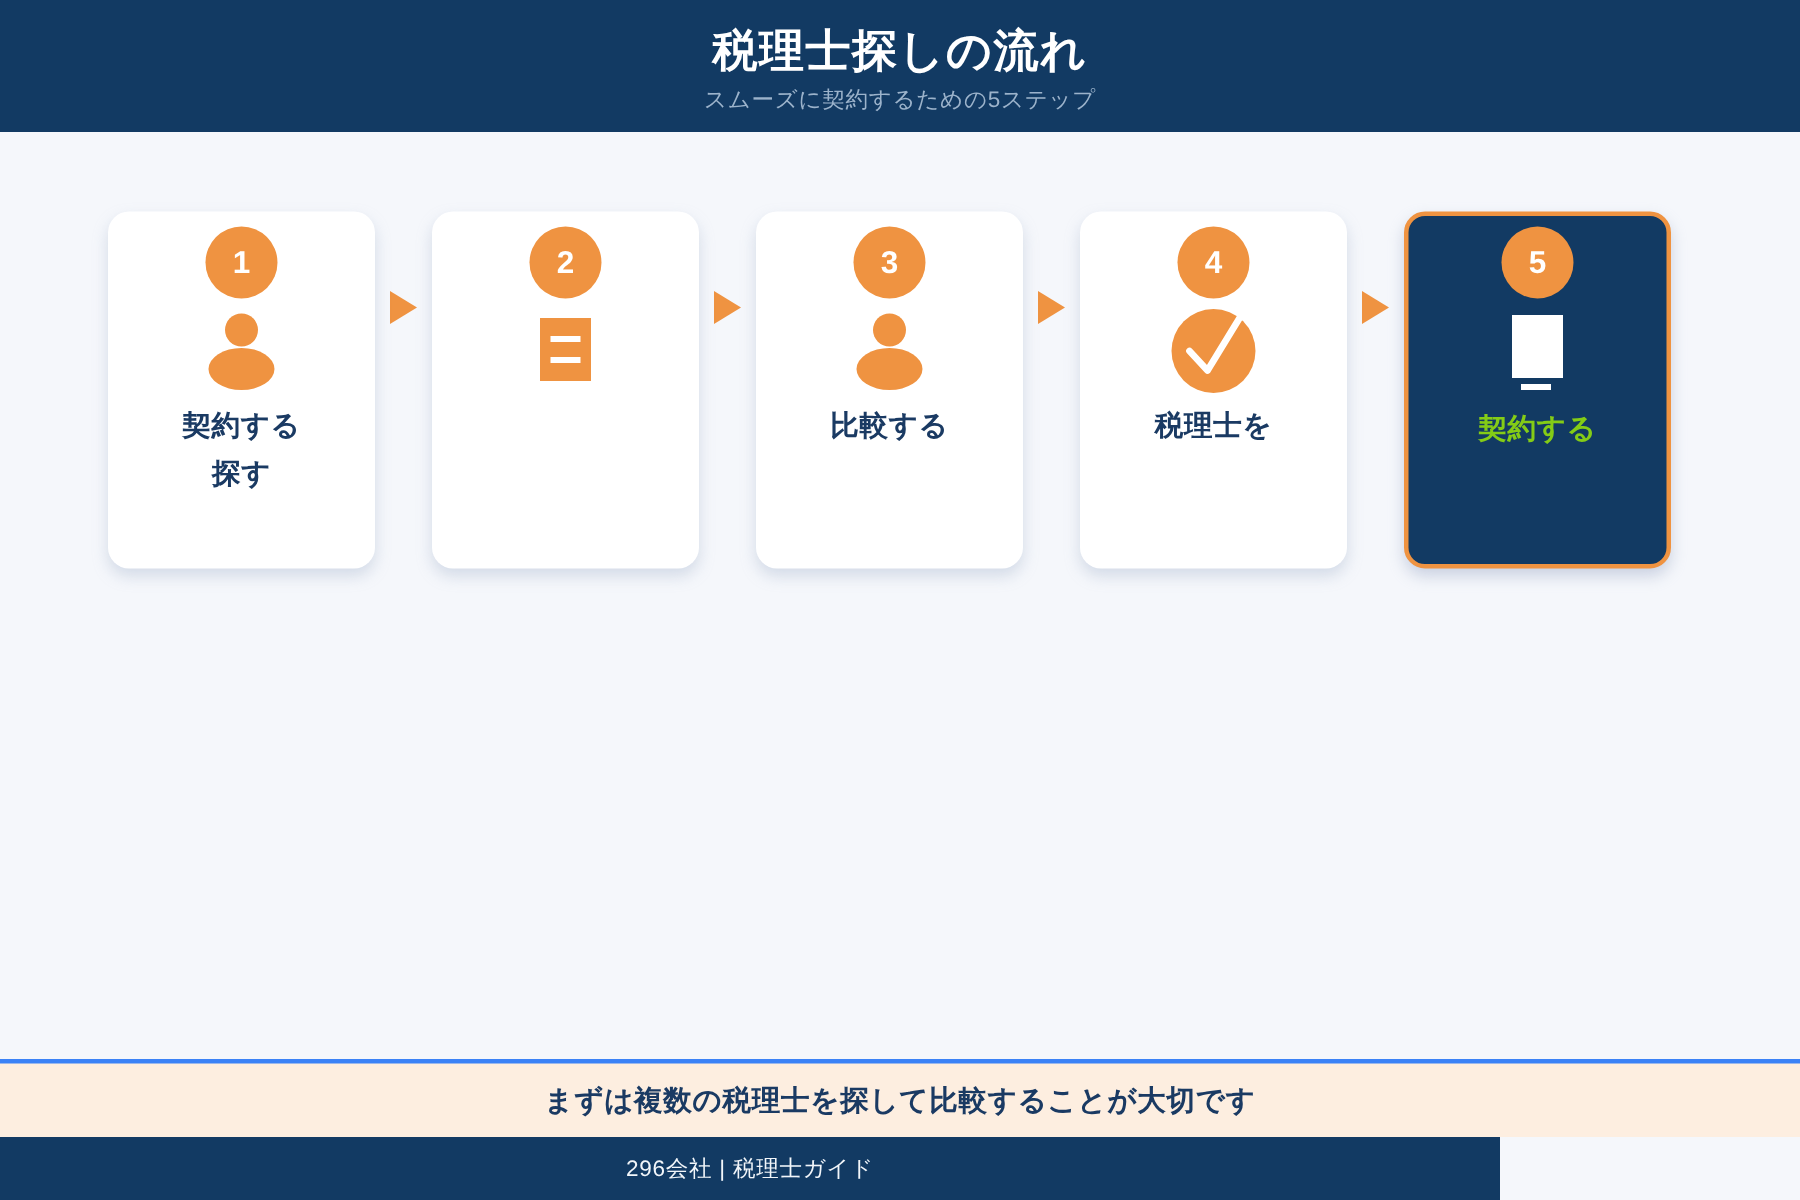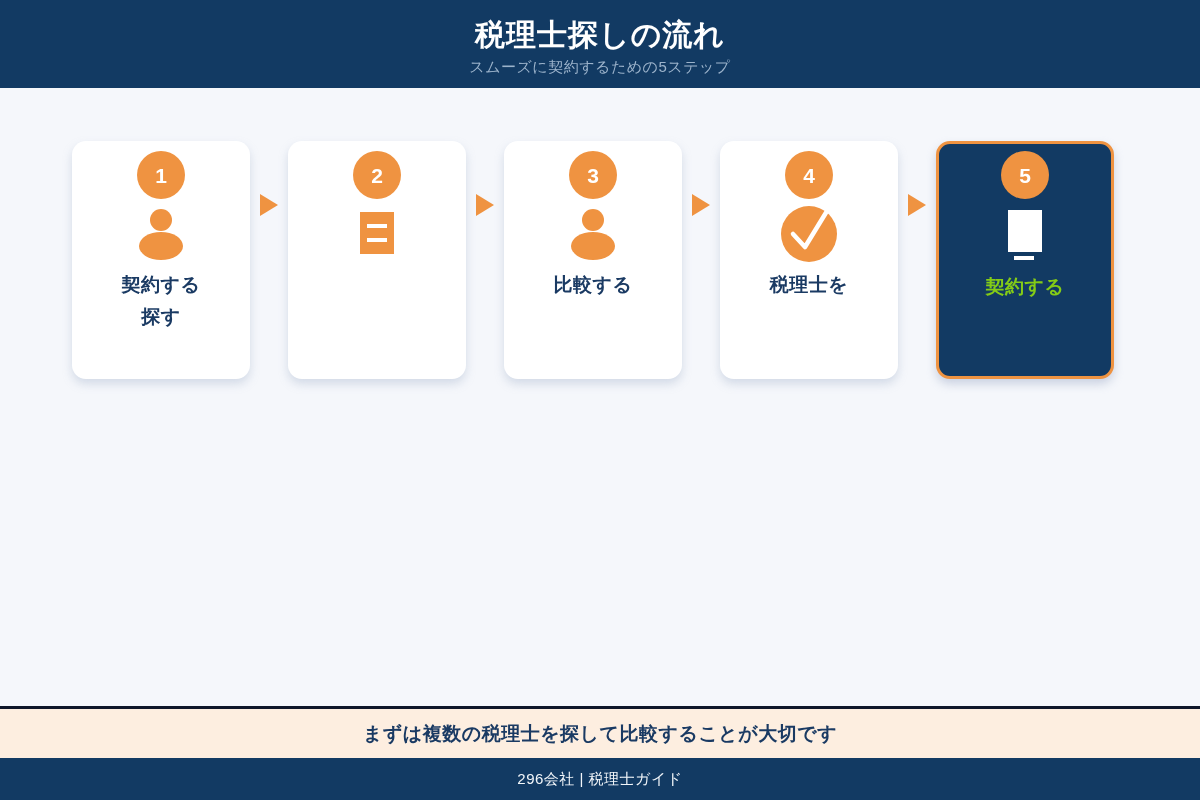--- a/index.html
+++ b/index.html
@@ -136,37 +136,37 @@
   }
 
   
   .banner {
     position: absolute;
     left: 0;
     top: 706px;
     width: 1200px;
     height: 52px;
     background: #fdeee0;
-    border-top: 3px solid #0f172a;
+    border-top: 3px solid #3b82f6;
     box-sizing: border-box;
     display: flex;
     align-items: center;
     justify-content: center;
   }
   .banner-text {
     color: #1a3a63;
     font-size: 19px;
     font-weight: bold;
     letter-spacing: 0.5px;
   }
   .footer {
     position: absolute;
     left: 0;
     top: 758px;
-    width: 1200px;
+    width: 1000px;
     height: 42px;
     background: #123a63;
     display: flex;
     align-items: center;
     justify-content: center;
   }
   .footer-text {
     color: #f2f6fa;
     font-size: 15px;
     letter-spacing: 0.5px;

